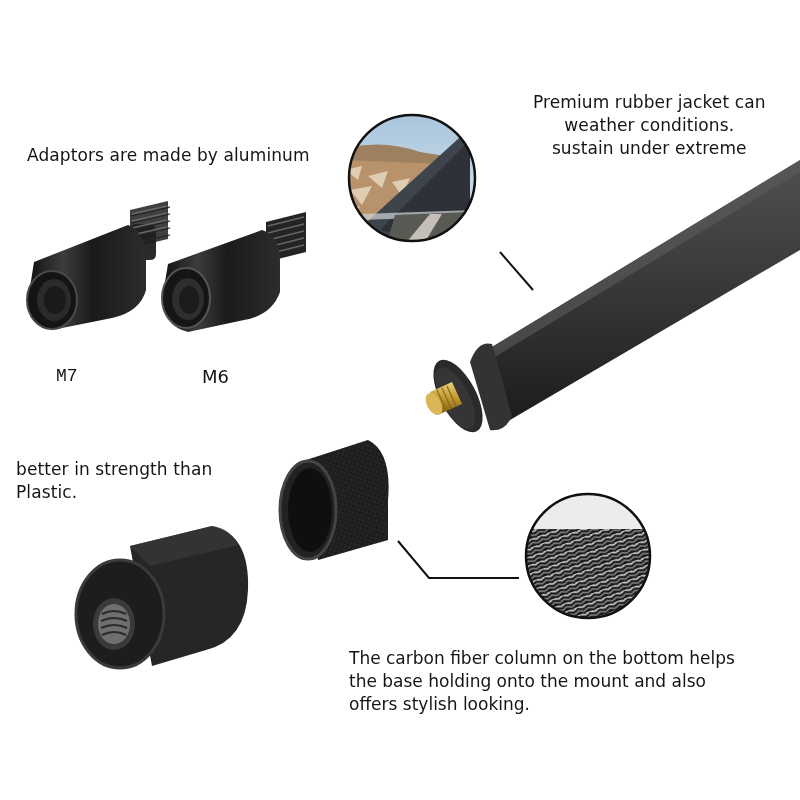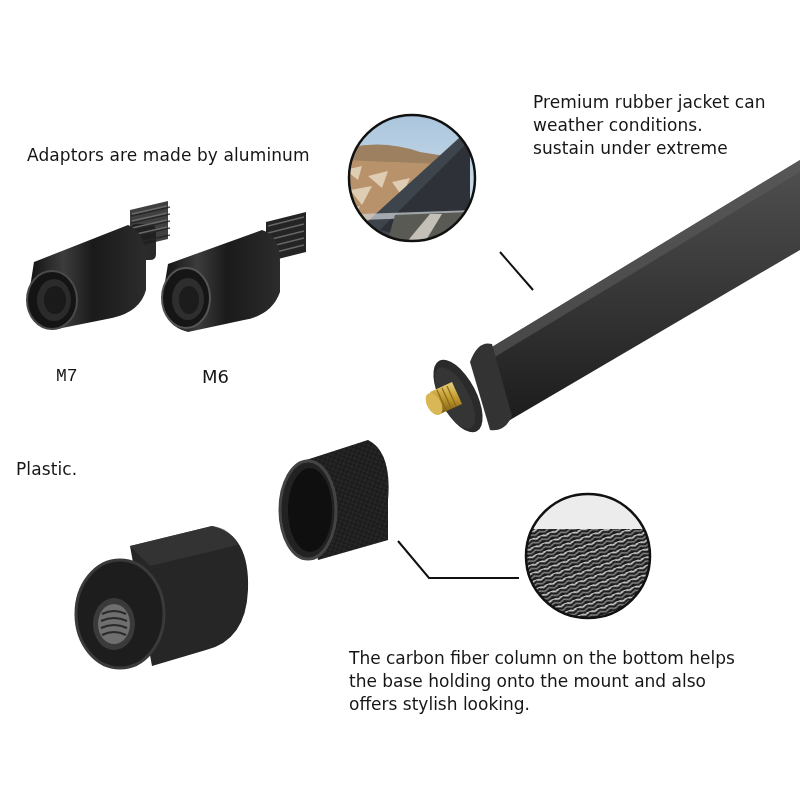--- a/index.html
+++ b/index.html
@@ -155,27 +155,28 @@
   <polyline points="398,541 429,578 519,578" fill="none" stroke="#111" stroke-width="2"></polyline>
 </svg>
 
 <div class="txt" style="left:27px; top:144px;text-align:right;">
   <div>Adaptors are made by aluminum</div>
 </div>
 
 <div class="lbl" style="left:56px; top:366px;font-family:Liberation Mono, monospace;">M7</div>
 <div class="lbl" style="left:202px; top:366px;">M6</div>
 
-<div class="txt" style="left:533px; top:91px;">
+<div class="txt" style="left:533px; top:91px;text-align:center;">
   <div>Premium rubber jacket can</div>
   <div>weather conditions.</div>
   <div>sustain under extreme</div>
 </div>
 
 <div class="txt" style="left:16px; top:458px;">
+  <div>better in strength than</div>
   <div>Plastic.</div>
 </div>
 
 <div class="txt" style="left:349px; top:647px; letter-spacing:0px;">
   <div>The carbon fiber column on the bottom helps</div>
   <div>the base holding onto the mount and also</div>
   <div>offers stylish looking.</div>
 </div>
 
 </body></html>

